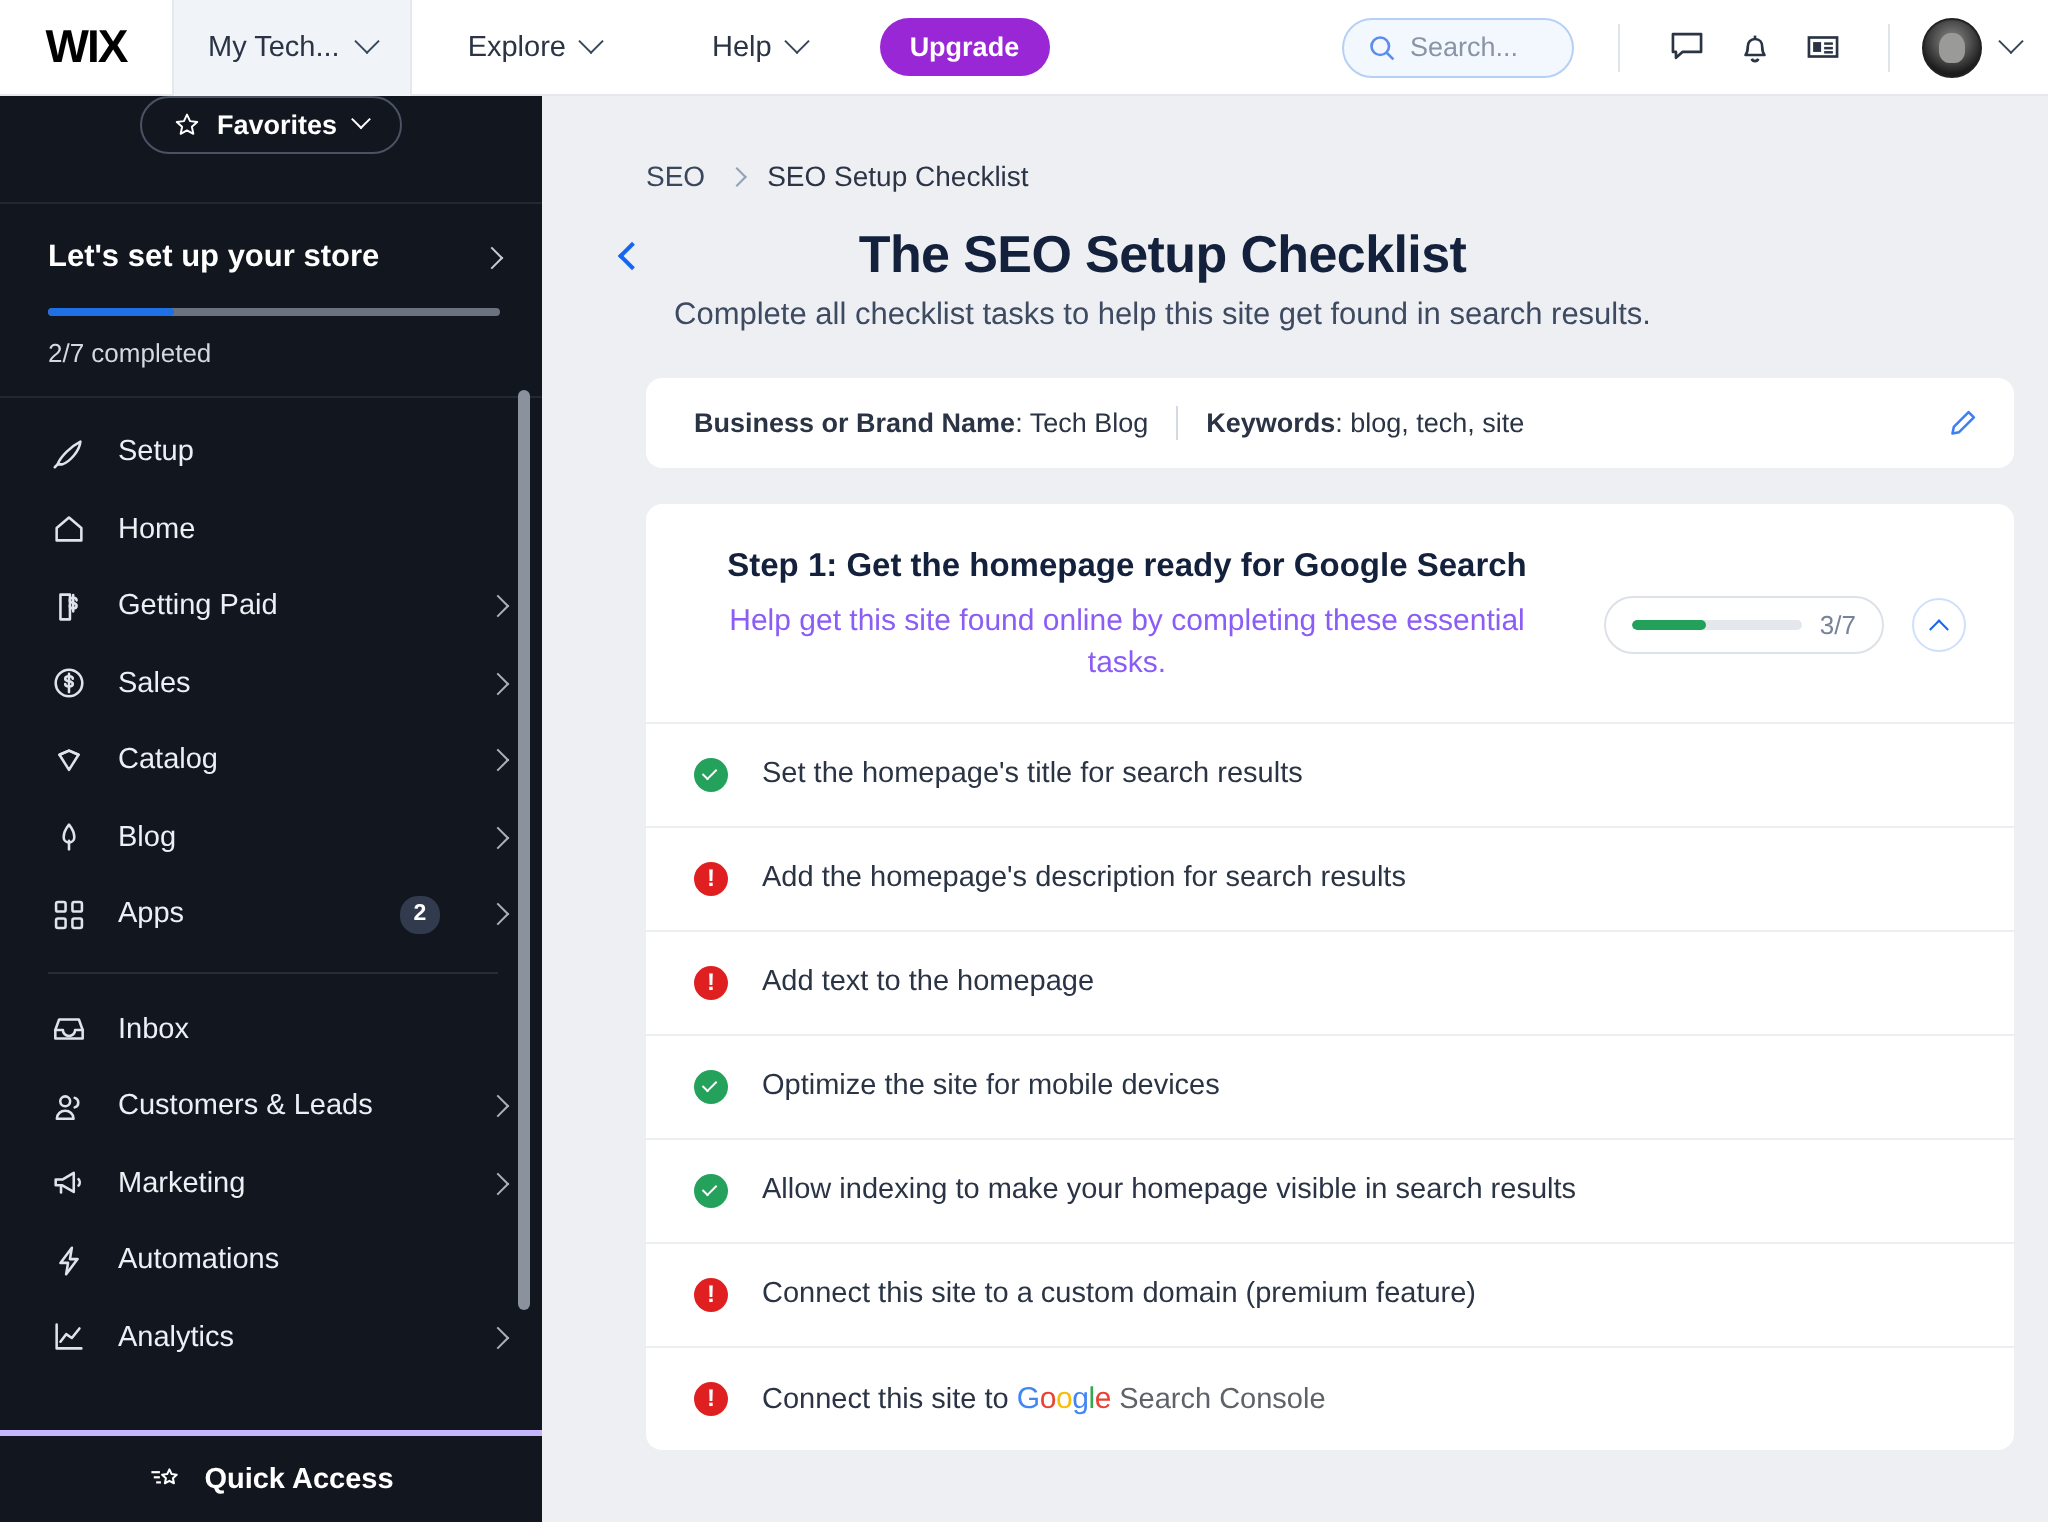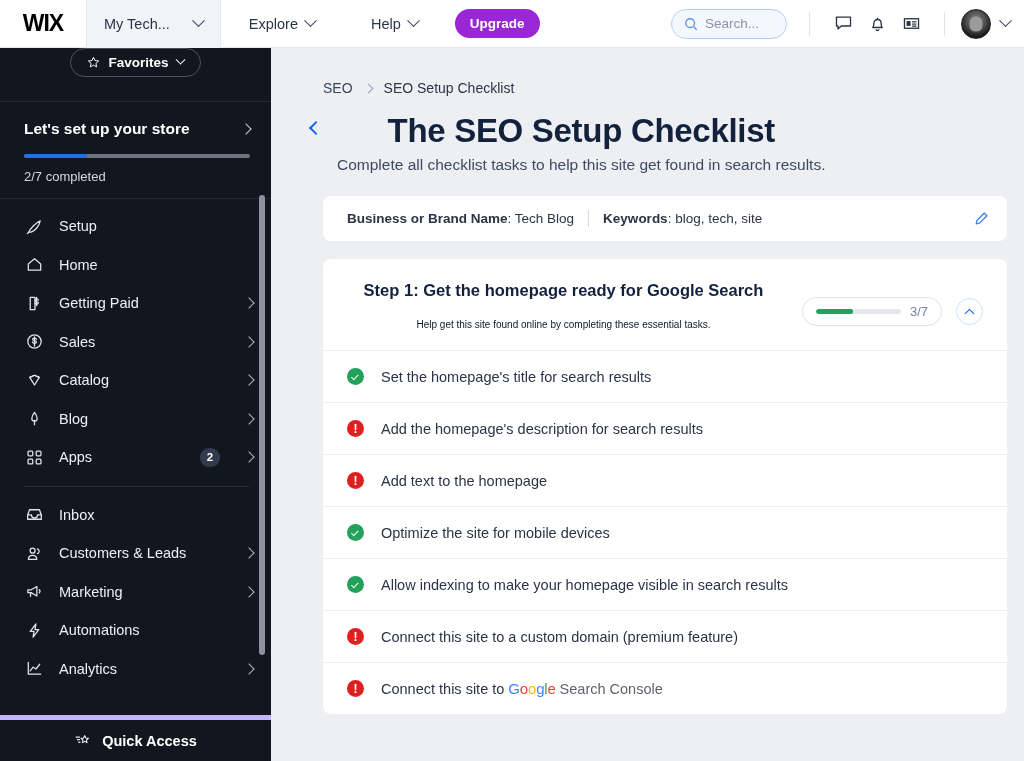--- a/index.html
+++ b/index.html
@@ -16,21 +16,21 @@
     position: absolute; top: 0; left: 0; width: 1024px; height: 48px;
     background: #ffffff; border-bottom: 1px solid #e5e8ed;
     display: flex; align-items: center; z-index: 30;
   }
   .wix-logo {
     width: 86px; display: flex; align-items: center; justify-content: center;
     font-size: 23px; font-weight: 700; letter-spacing: -1px; color: #000;
     height: 48px;
   }
   .site-tab {
-    height: 48px; display: flex; align-items: center; gap: 24px;
+    height: 48px; display: flex; align-items: center; gap: 9px;
     padding: 0 17px; background: #f0f4f9;
     border-left: 1px solid #e5e8ed; border-right: 1px solid #e5e8ed;
     font-size: 14.5px; color: #2b3445; cursor: pointer;
   }
   .nav-item {
     height: 48px; display: flex; align-items: center; gap: 8px;
     padding: 0 28px; font-size: 14.5px; color: #2b3445; cursor: pointer;
   }
   .chev-d {
     width: 9px; height: 9px; border-right: 1.6px solid #37455c;
@@ -116,21 +116,21 @@
   .mi-icon {
     width: 20px; height: 20px; display: flex; align-items: center;
     justify-content: center; flex: 0 0 20px; color: #dfe3ea;
   }
   .sb-scroll {
     position: absolute; right: 6px; top: 147px; width: 6px; height: 460px;
     background: #8b929e; border-radius: 3px;
   }
   .sb-footer {
     position: absolute; bottom: 0; left: 0; width: 271px; height: 46px;
-    border-top: 5px solid #c4b5fd; background: #12161f;
+    border-top: 3px solid #c4b5fd; background: #12161f;
     display: flex; align-items: center; justify-content: center;
     gap: 11px; font-size: 14.5px; font-weight: 700; color: #fff; cursor: pointer;
   }
   .collapse-btn {
     position: absolute; left: 264px; top: 14px; width: 30px; height: 30px;
     border-radius: 50%; background: #3c4250;
     display: flex; align-items: center; justify-content: center;
     cursor: pointer; z-index: 25;
   }
   .chev-l {
@@ -152,39 +152,39 @@
   .crumb-sep {
     width: 7px; height: 7px; border-right: 1.4px solid #93a0b5;
     border-top: 1.4px solid #93a0b5; transform: rotate(45deg);
   }
   .title-row { display: flex; align-items: flex-start; gap: 16px; padding: 16px 0 0 40px; }
   .back-chev {
     margin-top: 11px; width: 10px; height: 10px;
     border-left: 2px solid #1565f0; border-bottom: 2px solid #1565f0;
     transform: rotate(45deg); cursor: pointer; flex: 0 0 auto;
   }
-  .page-title { font-size: 33px; font-weight: 700; color: #13213c; letter-spacing: -.3px; }
+  .page-title { font-size: 26px; font-weight: 700; color: #13213c; letter-spacing: -.3px; }
   .page-sub { font-size: 15.5px; color: #3d4a61; margin-top: 6px; }
 
   .card {
     margin: 0 0 0 52px; width: 684px; background: #fff; border-radius: 8px;
   }
   .info-card {
     margin-top: 22px; height: 45px; display: flex; align-items: center;
     padding: 0 17px 0 24px; font-size: 13.5px; color: #2b3445;
   }
   .info-card b { font-weight: 700; }
   .info-sep { width: 1px; height: 17px; background: #d6dae2; margin: 0 14px; }
   .edit-icon { margin-left: auto; cursor: pointer; color: #3d7ff5; display: flex; }
 
   .step-card { margin-top: 18px; padding-bottom: 0; }
   .step-head { display: flex; padding: 22px 24px 18px 24px; }
   .step-head-text { flex: 1; padding-right: 22px; }
   .step-title { font-size: 16.5px; font-weight: 700; color: #13213c; }
-  .step-desc { font-size: 10px; color: #0f172a; margin-top: 18px; line-height: 1.42; }
+  .step-desc { font-size: 15px; color: #8b5cf6; margin-top: 7px; line-height: 1.42; }
   .step-right { display: flex; align-items: center; gap: 14px; padding-top: 9px; }
   .pill {
     width: 140px; height: 29px; border: 1px solid #dde1e8; border-radius: 15px;
     display: flex; align-items: center; gap: 9px; padding: 0 13px;
   }
   .pill-track { flex: 1; height: 5px; border-radius: 3px; background: #e4e7ec; overflow: hidden; }
   .pill-fill { height: 100%; background: #23a15a; border-radius: 3px; }
   .pill-count { font-size: 13px; color: #77839a; }
   .collapse-circle {
     width: 27px; height: 27px; border-radius: 50%; border: 1px solid #cfe0fb;

